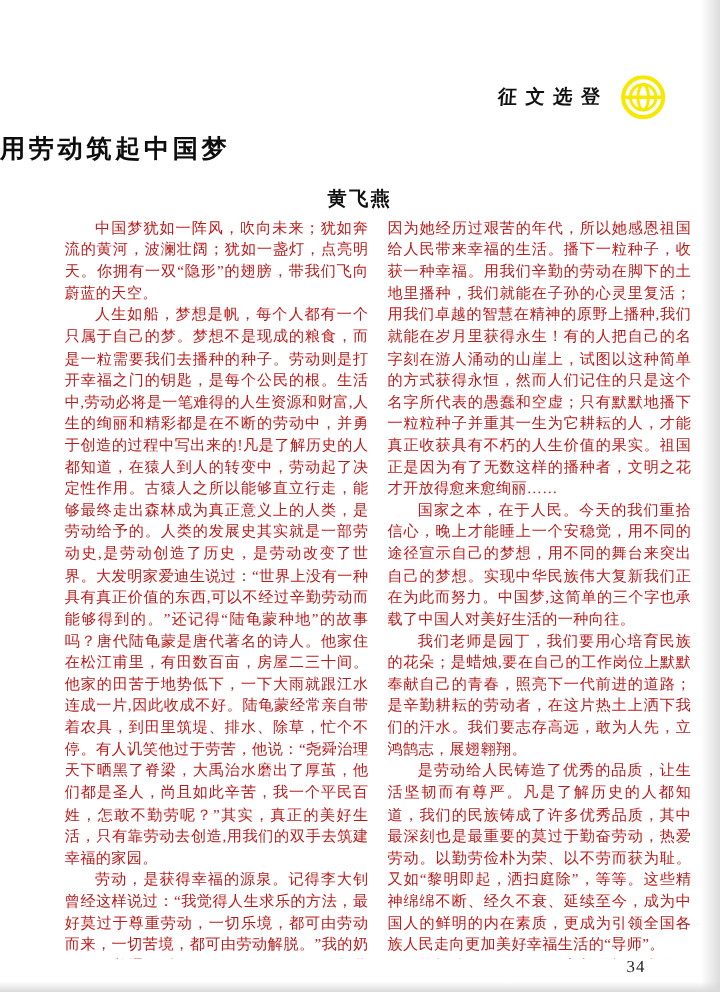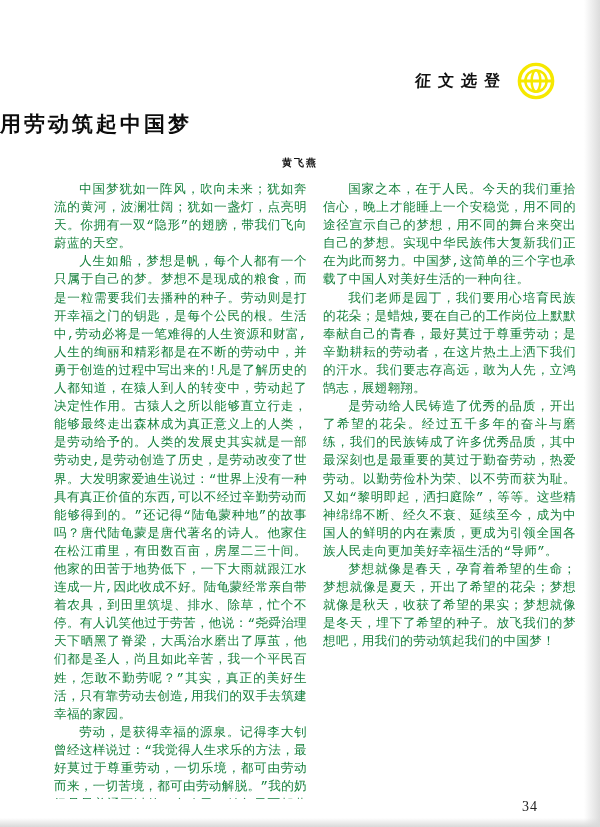--- a/index.html
+++ b/index.html
@@ -36,38 +36,37 @@
   .title{
     position:absolute;top:110px;left:0;width:100%;
     text-align:left;
     font-family:"Liberation Sans","DejaVu Sans",sans-serif;
     font-weight:bold;font-size:21px;letter-spacing:3px;color:#0d0d0d;
   }
   .author{
     position:absolute;top:156px;left:0;width:100%;
     text-align:center;
     font-family:"Liberation Sans","DejaVu Sans",sans-serif;
-    font-weight:bold;font-size:10px;letter-spacing:2px;color:#111;
+    font-weight:bold;font-size:16px;letter-spacing:2px;color:#111;
   }
   
   .body-text{
     position:absolute;top:181px;left:54px;
     width:522px;height:618px;
     display:flex;gap:16px;
     overflow:hidden;
   }
   .col{width:253px;height:100%;overflow:hidden;}
   .col p{
     margin:0;
     font-size:12.6px;
     line-height:18.1px;
     text-align:justify;
     letter-spacing:0.3px;
-    color:#15803d;
-    font-family:Liberation Mono, monospace;
+    color:#b91c1c;
   }
   .col p.indent{text-indent:2em;}
   .page-number{
     position:absolute;right:62px;bottom:12px;
     font-size:14px;color:#222;letter-spacing:1px;
   }
 </style>
 </head>
 <body>
 
@@ -88,23 +87,24 @@
   <div class="title">用劳动筑起中国梦</div>
   <div class="author">黄飞燕</div>
 
   <div class="body-text">
     <div class="col">
       <p class="indent">中国梦犹如一阵风，吹向未来；犹如奔流的黄河，波澜壮阔；犹如一盏灯，点亮明天。你拥有一双“隐形”的翅膀，带我们飞向蔚蓝的天空。</p>
       <p class="indent">人生如船，梦想是帆，每个人都有一个只属于自己的梦。梦想不是现成的粮食，而是一粒需要我们去播种的种子。劳动则是打开幸福之门的钥匙，是每个公民的根。生活中,劳动必将是一笔难得的人生资源和财富,人生的绚丽和精彩都是在不断的劳动中，并勇于创造的过程中写出来的!凡是了解历史的人都知道，在猿人到人的转变中，劳动起了决定性作用。古猿人之所以能够直立行走，能够最终走出森林成为真正意义上的人类，是劳动给予的。人类的发展史其实就是一部劳动史,是劳动创造了历史，是劳动改变了世界。大发明家爱迪生说过：“世界上没有一种具有真正价值的东西,可以不经过辛勤劳动而能够得到的。”还记得“陆龟蒙种地”的故事吗？唐代陆龟蒙是唐代著名的诗人。他家住在松江甫里，有田数百亩，房屋二三十间。他家的田苦于地势低下，一下大雨就跟江水连成一片,因此收成不好。陆龟蒙经常亲自带着农具，到田里筑堤、排水、除草，忙个不停。有人讥笑他过于劳苦，他说：“尧舜治理天下晒黑了脊梁，大禹治水磨出了厚茧，他们都是圣人，尚且如此辛苦，我一个平民百姓，怎敢不勤劳呢？”其实，真正的美好生活，只有靠劳动去创造,用我们的双手去筑建幸福的家园。</p>
       <p class="indent">劳动，是获得幸福的源泉。记得李大钊曾经这样说过：“我觉得人生求乐的方法，最好莫过于尊重劳动，一切乐境，都可由劳动而来，一切苦境，都可由劳动解脱。”我的奶奶是最普通不过的一名农民。她每天面朝黄土背朝天，日出而作，日落而息。奶奶用她那长满双茧的老手默默地耕耘着，在那一块块田地上，不知流下了多少汗水。然而，奶奶脸上总是洋溢着快乐的笑容。她只有白天劳动，晚上才能睡上一个安稳觉。正</p>
     </div>
     <div class="col">
+      <p>因为她经历过艰苦的年代，所以她感恩祖国给人民带来幸福的生活。播下一粒种子，收获一种幸福。用我们辛勤的劳动在脚下的土地里播种，我们就能在子孙的心灵里复活；用我们卓越的智慧在精神的原野上播种,我们就能在岁月里获得永生！有的人把自己的名字刻在游人涌动的山崖上，试图以这种简单的方式获得永恒，然而人们记住的只是这个名字所代表的愚蠢和空虚；只有默默地播下一粒粒种子并重其一生为它耕耘的人，才能真正收获具有不朽的人生价值的果实。祖国正是因为有了无数这样的播种者，文明之花才开放得愈来愈绚丽……</p>
       <p class="indent">国家之本，在于人民。今天的我们重拾信心，晚上才能睡上一个安稳觉，用不同的途径宣示自己的梦想，用不同的舞台来突出自己的梦想。实现中华民族伟大复新我们正在为此而努力。中国梦,这简单的三个字也承载了中国人对美好生活的一种向往。</p>
-      <p class="indent">我们老师是园丁，我们要用心培育民族的花朵；是蜡烛,要在自己的工作岗位上默默奉献自己的青春，最好莫过于尊重劳动；是辛勤耕耘的劳动者，在这片热土上洒下我们的汗水。我们要志存高远，敢为人先，立鸿鹄志，展翅翱翔。</p>
-      <p class="indent">是劳动给人民铸造了优秀的品质，开出了希望的花朵。经过五千多年的奋斗与磨练，我们的民族铸成了许多优秀品质，其中最深刻也是最重要的莫过于勤奋劳动，热爱劳动。以勤劳俭朴为荣、以不劳而获为耻。又如“黎明即起，洒扫庭除”，等等。这些精神绵绵不断、经久不衰、延续至今，成为中国人的鲜明的内在素质，更成为引领全国各族人民走向更加美好幸福生活的“导师”。</p>
+      <p class="indent">我们老师是园丁，我们要用心培育民族的花朵；是蜡烛,要在自己的工作岗位上默默奉献自己的青春，照亮下一代前进的道路；是辛勤耕耘的劳动者，在这片热土上洒下我们的汗水。我们要志存高远，敢为人先，立鸿鹄志，展翅翱翔。</p>
+      <p class="indent">是劳动给人民铸造了优秀的品质，让生活坚韧而有尊严。凡是了解历史的人都知道，我们的民族铸成了许多优秀品质，其中最深刻也是最重要的莫过于勤奋劳动，热爱劳动。以勤劳俭朴为荣、以不劳而获为耻。又如“黎明即起，洒扫庭除”，等等。这些精神绵绵不断、经久不衰、延续至今，成为中国人的鲜明的内在素质，更成为引领全国各族人民走向更加美好幸福生活的“导师”。</p>
       <p class="indent"><span>梦想就像是春天，孕育着希望的生命；梦想就像是夏天，开出了希望的花朵；梦想就像是秋天，收获了希望的果实；梦想就像是冬天，埋下了希望的种子。放飞我们的梦想吧，用我们的劳动筑起我们的中国梦！</span></p>
     </div>
   </div>
 
   <div class="page-number">34</div>
 
   <div class="edge-right"></div>
   <div class="edge-bottom"></div>
 </div>
 

